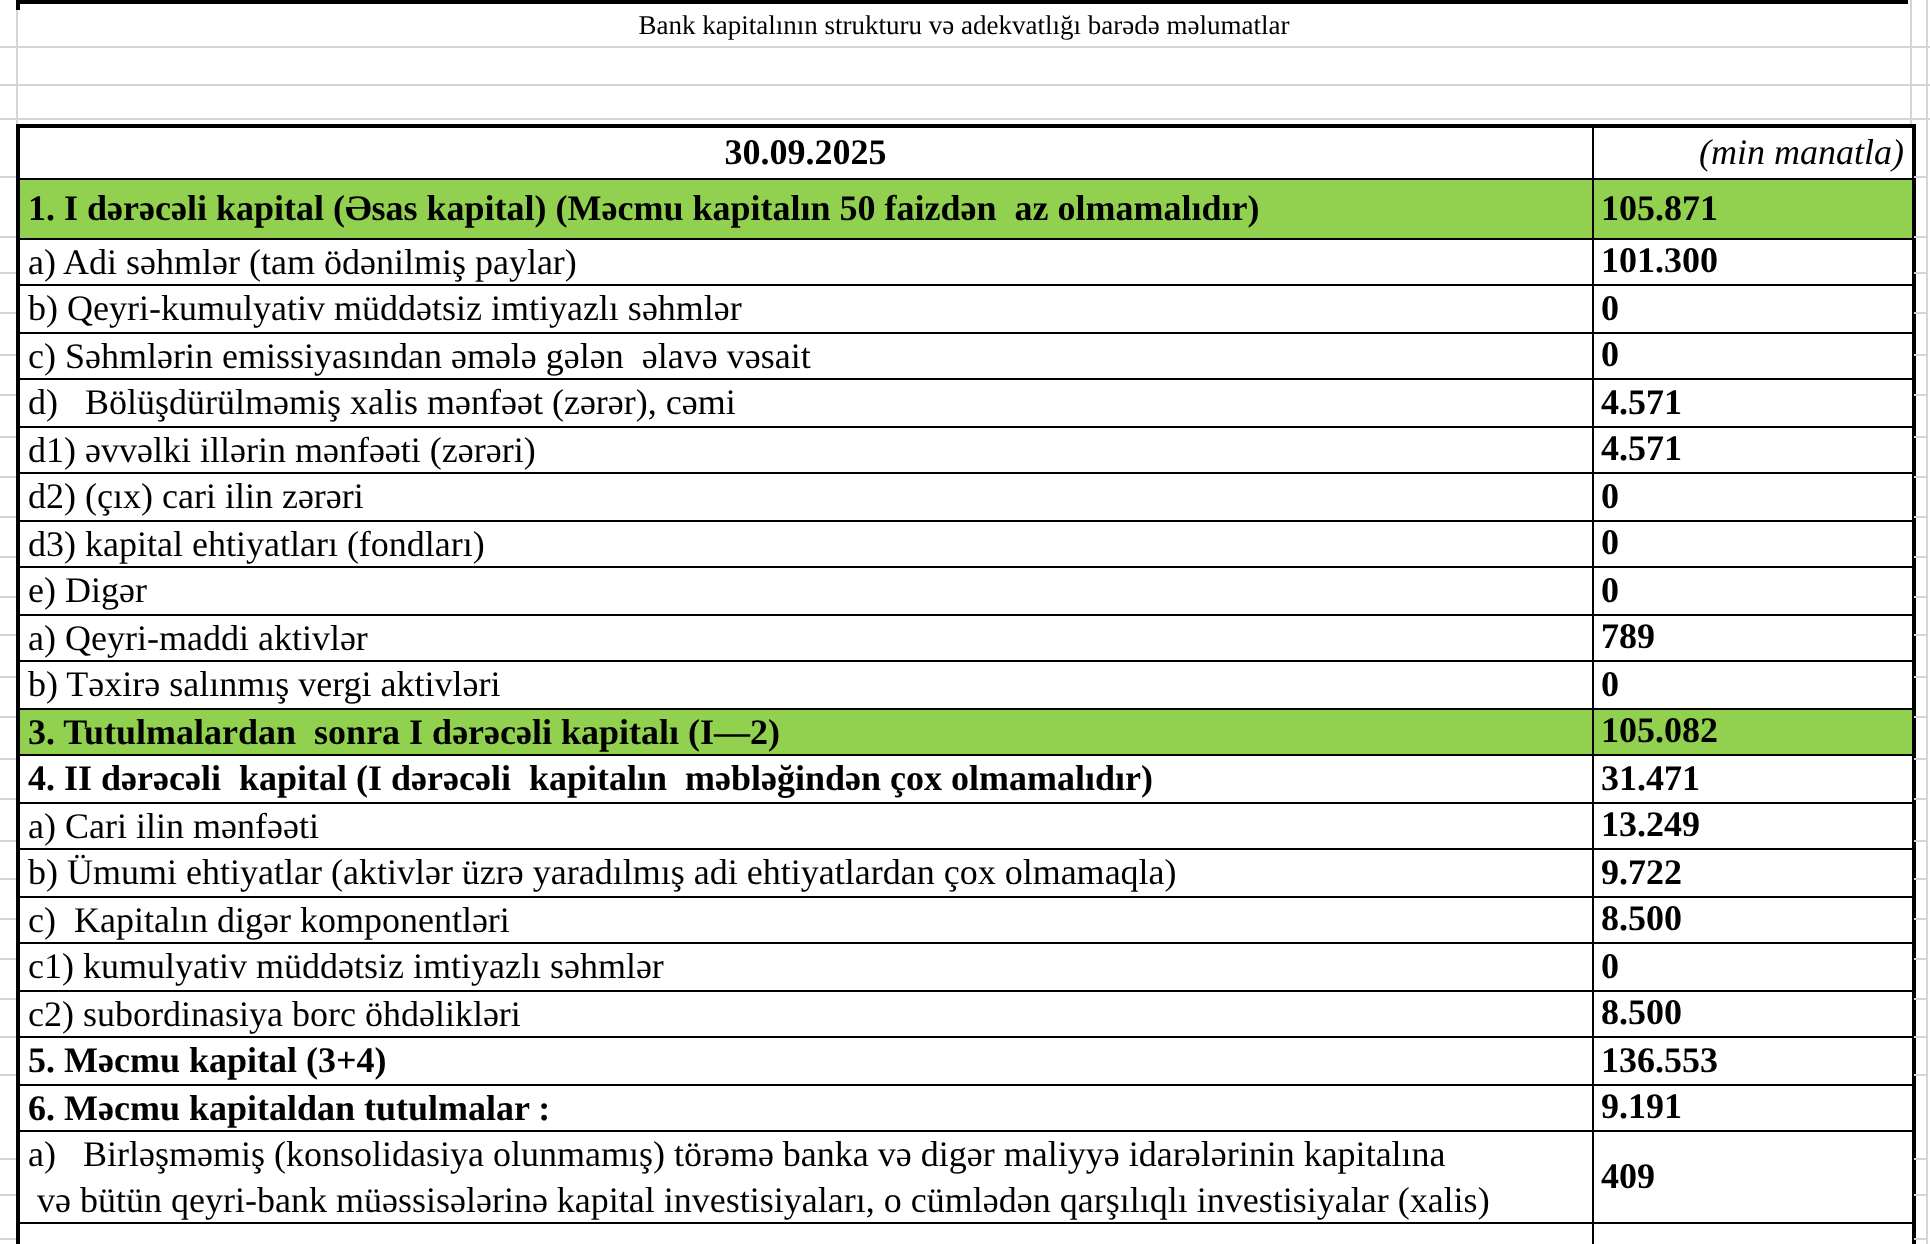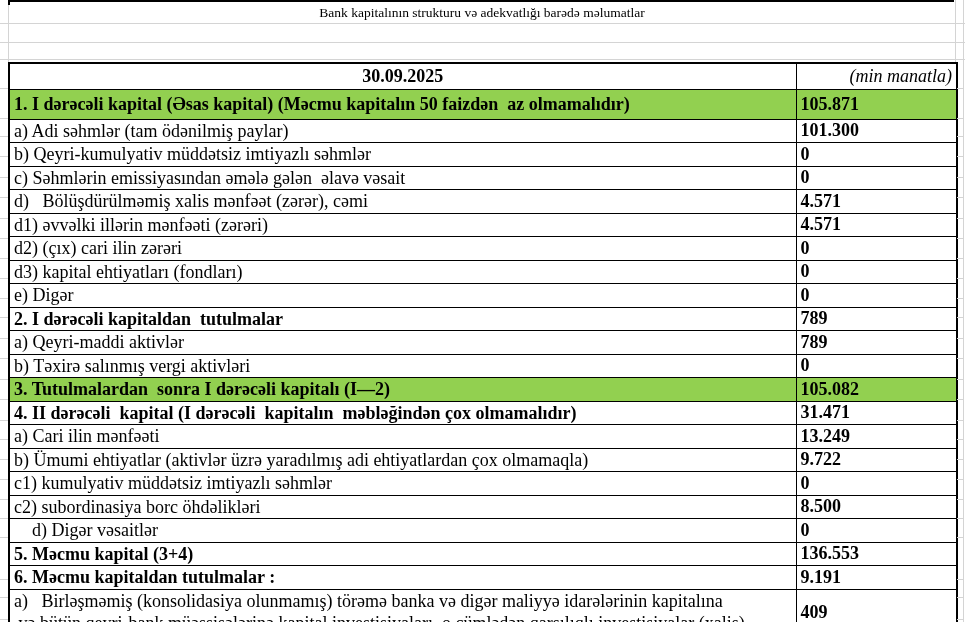--- a/index.html
+++ b/index.html
@@ -103,24 +103,20 @@
           <td class="val">0</td>
         </tr>
         <tr style="height: 20px;">
           <td class="lbl">d3) kapital ehtiyatları (fondları)</td>
           <td class="val">0</td>
         </tr>
         <tr style="height: 20px;">
           <td class="lbl">e) Digər</td>
           <td class="val">0</td>
         </tr>
-        <tr class="bold" style="height: 20px;">
-          <td class="lbl">2. I dərəcəli kapitaldan  tutulmalar</td>
-          <td class="val">789</td>
-        </tr>
         <tr style="height: 19px;">
           <td class="lbl">a) Qeyri-maddi aktivlər</td>
           <td class="val">789</td>
         </tr>
         <tr style="height: 21px;">
           <td class="lbl">b) Təxirə salınmış vergi aktivləri</td>
           <td class="val">0</td>
         </tr>
         <tr class="green bold" style="height: 20px;">
           <td class="lbl">3. Tutulmalardan  sonra I dərəcəli kapitalı (I—2)</td>
@@ -131,31 +127,31 @@
           <td class="val">31.471</td>
         </tr>
         <tr style="height: 20px;">
           <td class="lbl">a) Cari ilin mənfəəti</td>
           <td class="val">13.249</td>
         </tr>
         <tr style="height: 21px;">
           <td class="lbl">b) Ümumi ehtiyatlar (aktivlər üzrə yaradılmış adi ehtiyatlardan çox olmamaqla)</td>
           <td class="val">9.722</td>
         </tr>
+        <tr style="height: 19px;">
+          <td class="lbl">c)  Kapitalın digər komponentləri</td>
+          <td class="val">8.500</td>
+        </tr>
         <tr style="height: 20px;">
           <td class="lbl">c1) kumulyativ müddətsiz imtiyazlı səhmlər</td>
           <td class="val">0</td>
         </tr>
         <tr style="height: 20px;">
           <td class="lbl">c2) subordinasiya borc öhdəlikləri</td>
           <td class="val">8.500</td>
-        </tr>
-        <tr style="height: 20px;">
-          <td class="lbl">    d) Digər vəsaitlər</td>
-          <td class="val">0</td>
         </tr>
         <tr class="bold" style="height: 19px;">
           <td class="lbl">5. Məcmu kapital (3+4)</td>
           <td class="val">136.553</td>
         </tr>
         <tr class="bold" style="height: 19px;">
           <td class="lbl">6. Məcmu kapitaldan tutulmalar :</td>
           <td class="val">9.191</td>
         </tr>
         <tr style="height: 42px;">

